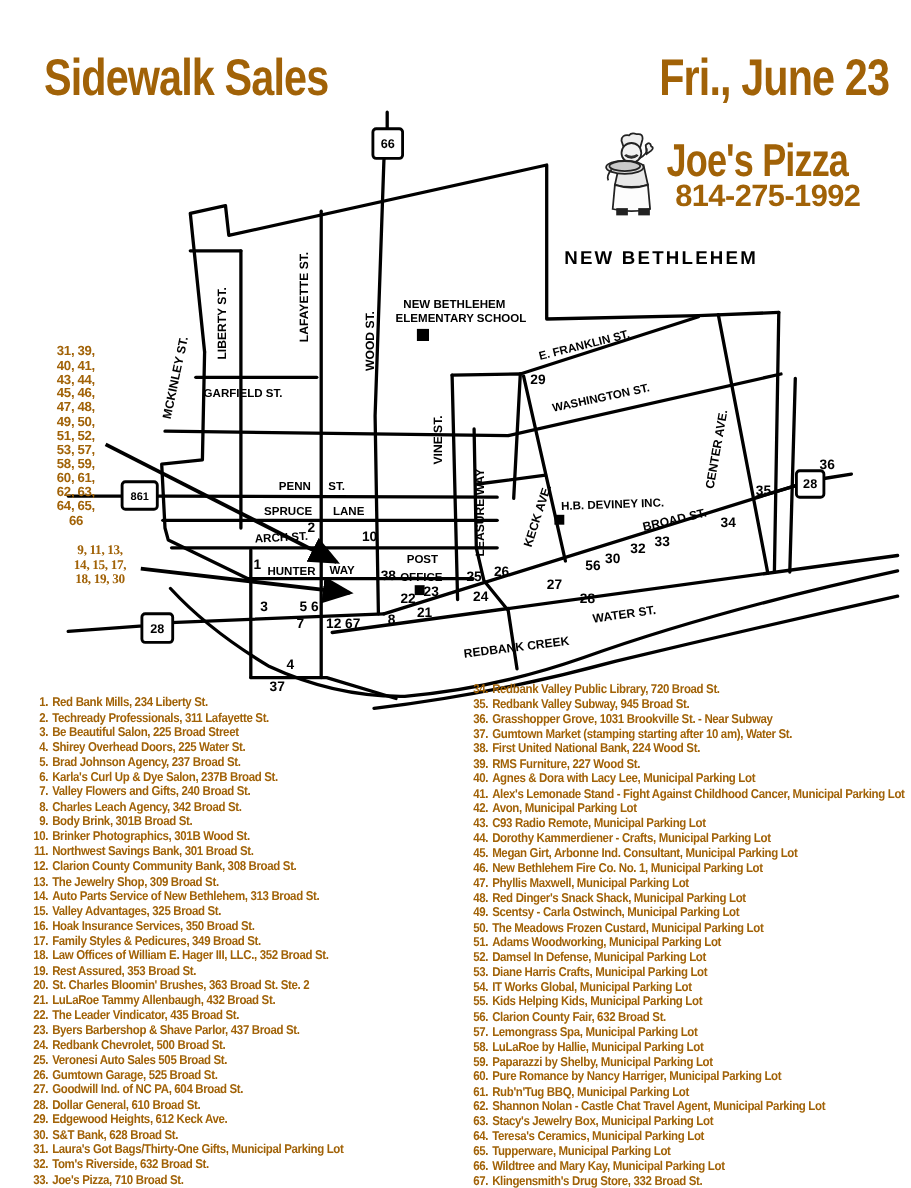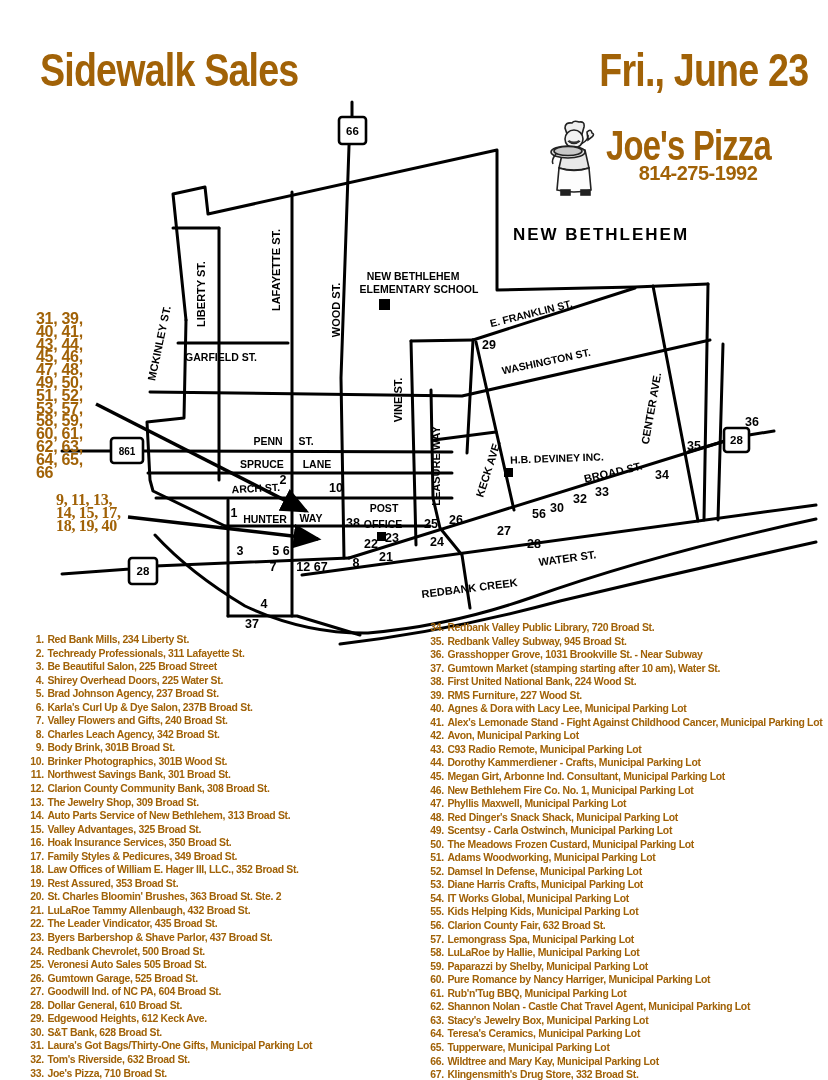--- a/index.html
+++ b/index.html
@@ -7,23 +7,23 @@
         font-family:"Liberation Sans",sans-serif;color:#a16207;margin-top:28px;}
   .title{position:absolute;left:40px;top:14px;font-size:47px;font-weight:900;
          letter-spacing:-1px;transform:scaleX(.80);transform-origin:left top;white-space:nowrap;}
   .date{position:absolute;right:20px;top:14px;font-size:47px;font-weight:900;
         letter-spacing:-1px;transform:scaleX(.80);transform-origin:right top;white-space:nowrap;}
   .compliments{position:absolute;left:545px;top:76px;width:260px;text-align:center;
         font-family:"Liberation Serif",serif;font-size:19px;}
   .joes{position:absolute;left:606px;top:94px;font-size:42px;font-weight:900;
         letter-spacing:-1px;transform:scaleX(.78);transform-origin:left top;white-space:nowrap;}
   .phone{position:absolute;left:598px;top:134px;width:200px;text-align:center;
-        font-size:20px;font-weight:800;letter-spacing:-0.5px;}
+        font-size:28px;font-weight:800;letter-spacing:-0.5px;}
   #mapsvg{position:absolute;left:0;top:0;}
-  .cluster{position:absolute;font-size:16px;font-weight:800;
+  .cluster{position:absolute;text-align:center;font-size:12px;font-weight:800;
         line-height:12.8px;letter-spacing:-0.3px;}
   #cluster1{left:36px;top:285px;width:66px;}
   #cluster2{left:56px;top:466px;width:70px;font-family:Liberation Serif, serif;}
   .dircol{position:absolute;width:404px;font-size:11.6px;font-weight:800;
         line-height:13.55px;letter-spacing:-0.35px;transform:scaleX(.9);transform-origin:left top;
         white-space:nowrap;}
   #dirleft{left:24px;top:604px;}
   #dirright{left:424px;top:592px;}
   .row .num{display:inline-block;width:22px;text-align:right;margin-right:4px;}
 </style>
@@ -194,21 +194,21 @@
       <div>53, 57,</div>
       <div>58, 59,</div>
       <div>60, 61,</div>
       <div>62, 63,</div>
       <div>64, 65,</div>
       <div>66</div>
     </div>
   <div id="cluster2" class="cluster">
       <div>9, 11, 13,</div>
       <div>14, 15, 17,</div>
-      <div>18, 19, 40</div>
+      <div>18, 19, 30</div>
     </div>
 
   <div id="dirleft" class="dircol">
       <div class="row"><span class="num">1.</span><span>Red Bank Mills, 234 Liberty St.</span></div>
       <div class="row"><span class="num">2.</span><span>Techready Professionals, 311 Lafayette St.</span></div>
       <div class="row"><span class="num">3.</span><span>Be Beautiful Salon, 225 Broad Street</span></div>
       <div class="row"><span class="num">4.</span><span>Shirey Overhead Doors, 225 Water St.</span></div>
       <div class="row"><span class="num">5.</span><span>Brad Johnson Agency, 237 Broad St.</span></div>
       <div class="row"><span class="num">6.</span><span>Karla's Curl Up &amp; Dye Salon, 237B Broad St.</span></div>
       <div class="row"><span class="num">7.</span><span>Valley Flowers and Gifts, 240 Broad St.</span></div>

